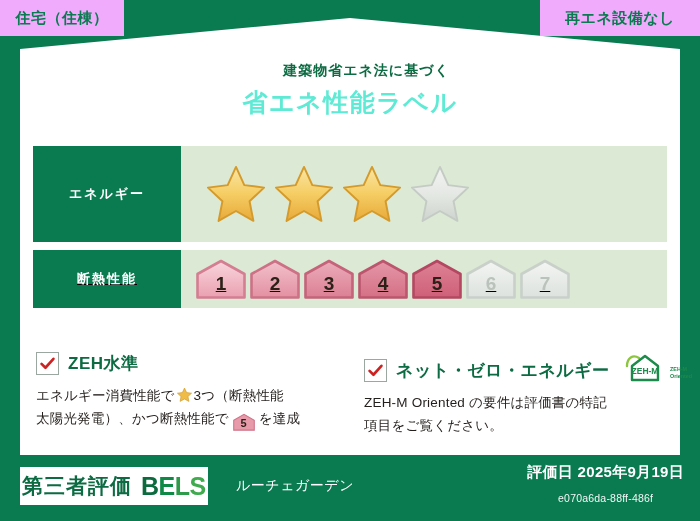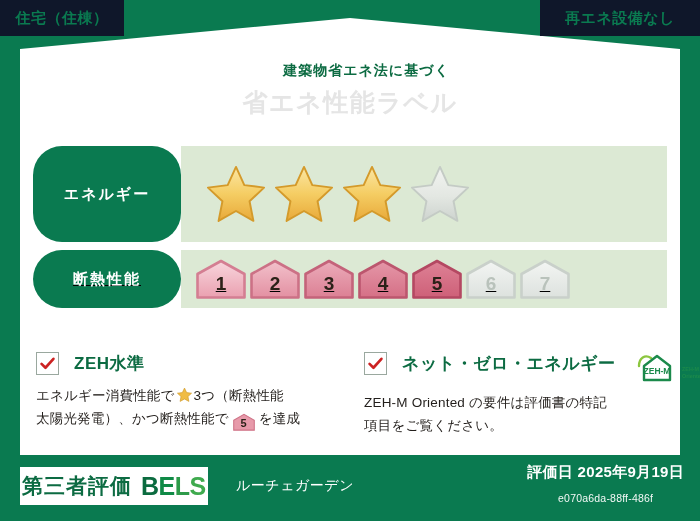--- a/index.html
+++ b/index.html
@@ -12,41 +12,41 @@
 
   
   .house-panel{
     position:absolute;left:20px;top:18px;width:660px;height:437px;
     background:#ffffff;
     clip-path:polygon(50% 0%, 100% 31px, 100% 100%, 0% 100%, 0% 31px);
   }
 
   
   .corner-badge{
-    position:absolute;top:0;background:#0f172a;
+    position:absolute;top:0;background:#f0abfc;
     color:#0a7a50;font-weight:bold;font-size:15px;
     display:flex;align-items:center;justify-content:center;
     letter-spacing:0.5px;height:36px;z-index:6;
   }
   .badge-left{left:0;width:124px;}
   .badge-right{right:0;width:160px;}
 
   
   .title-block{position:absolute;left:0;right:0;top:62px;text-align:center;z-index:5;}
   .title-sub{font-size:14px;font-weight:bold;color:#0c6b42;letter-spacing:1px;padding-left:33px;}
-  .title-main{font-size:25px;font-weight:bold;color:#e5e5e5;letter-spacing:1.5px;margin-top:6px;}
+  .title-main{font-size:25px;font-weight:bold;color:#5eead4;letter-spacing:1.5px;margin-top:6px;}
 
   
   .rows{position:absolute;left:33px;top:146px;width:634px;z-index:5;}
   .rate-row{display:flex;height:96px;margin-bottom:8px;}
   .rate-row.insul{height:58px;text-decoration:underline;}
   .rate-label{
     width:148px;flex:0 0 148px;background:#0a7a50;color:#fff;
     display:flex;flex-direction:column;align-items:center;justify-content:center;
-    font-weight:bold;font-size:15px;line-height:1.35;letter-spacing:2px;border-radius:29px;
+    font-weight:bold;font-size:13px;line-height:1.35;letter-spacing:2px;
   }
   .rate-value{
     flex:1;background:#dce9d4;display:flex;align-items:center;
     padding-left:24px;gap:6px;
   }
   .rate-row.insul .rate-value{padding-left:14px;gap:2px;}
 
   
   .star{width:62px;height:60px;flex:0 0 62px;}
 
@@ -58,21 +58,21 @@
   .grade svg{position:absolute;left:0;top:0;width:52px;height:42px;}
   .grade span{
     position:relative;z-index:2;font-size:19px;font-weight:bold;
     color:#2b2118;padding-bottom:5px;
   }
   .grade.off span{color:#b9c2bb;}
 
   
   .checks{position:absolute;left:36px;top:352px;width:630px;display:flex;gap:26px;z-index:5;}
   .check-col{width:302px;}
-  .check-head{display:flex;align-items:flex-start;gap:15px;}
+  .check-head{display:flex;align-items:flex-end;gap:9px;}
   .check-box{
     width:21px;height:21px;flex:0 0 21px;border:1.5px solid #9aa89f;background:#fff;
     display:flex;align-items:center;justify-content:center;
   }
   .check-title{font-size:17px;font-weight:bold;color:#0c6b42;letter-spacing:0.5px;white-space:nowrap;}
   .check-body{
     margin-top:9px;font-size:13.5px;color:#231f1c;line-height:1.72;letter-spacing:0.2px;
   }
   .inline-star{width:17px;height:16px;vertical-align:-3px;margin:0 1px;}
   .inline-grade{

